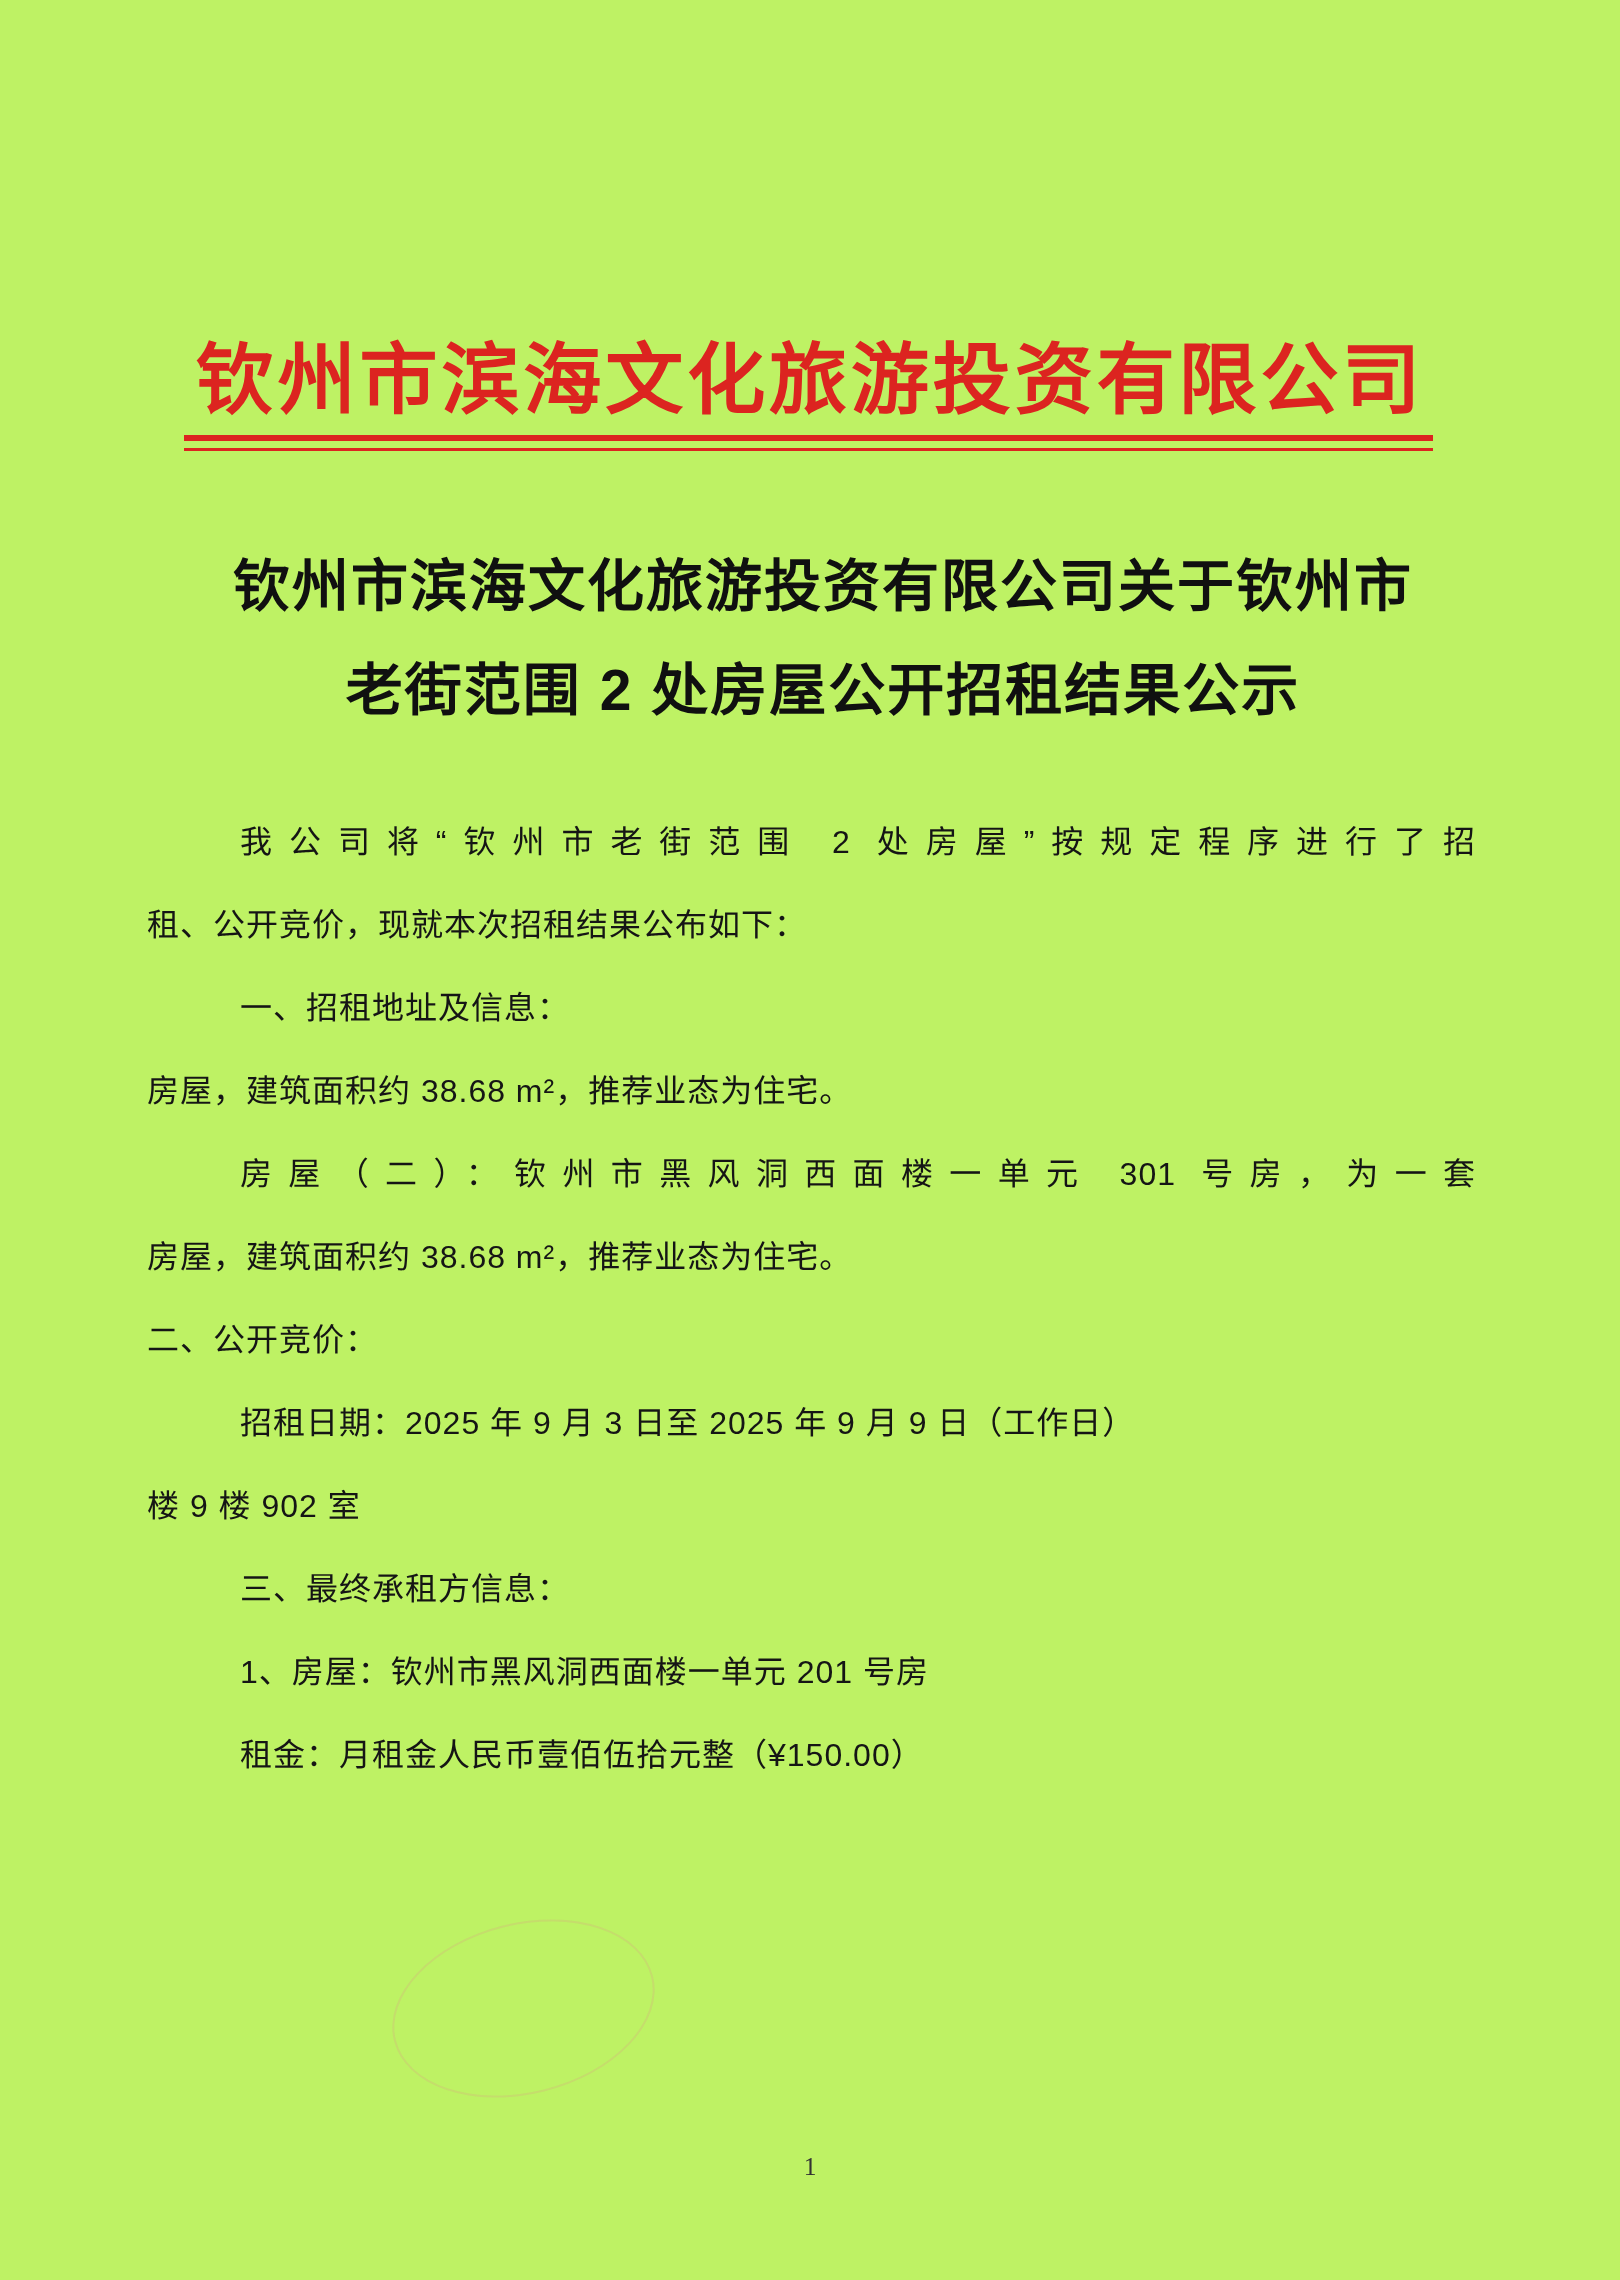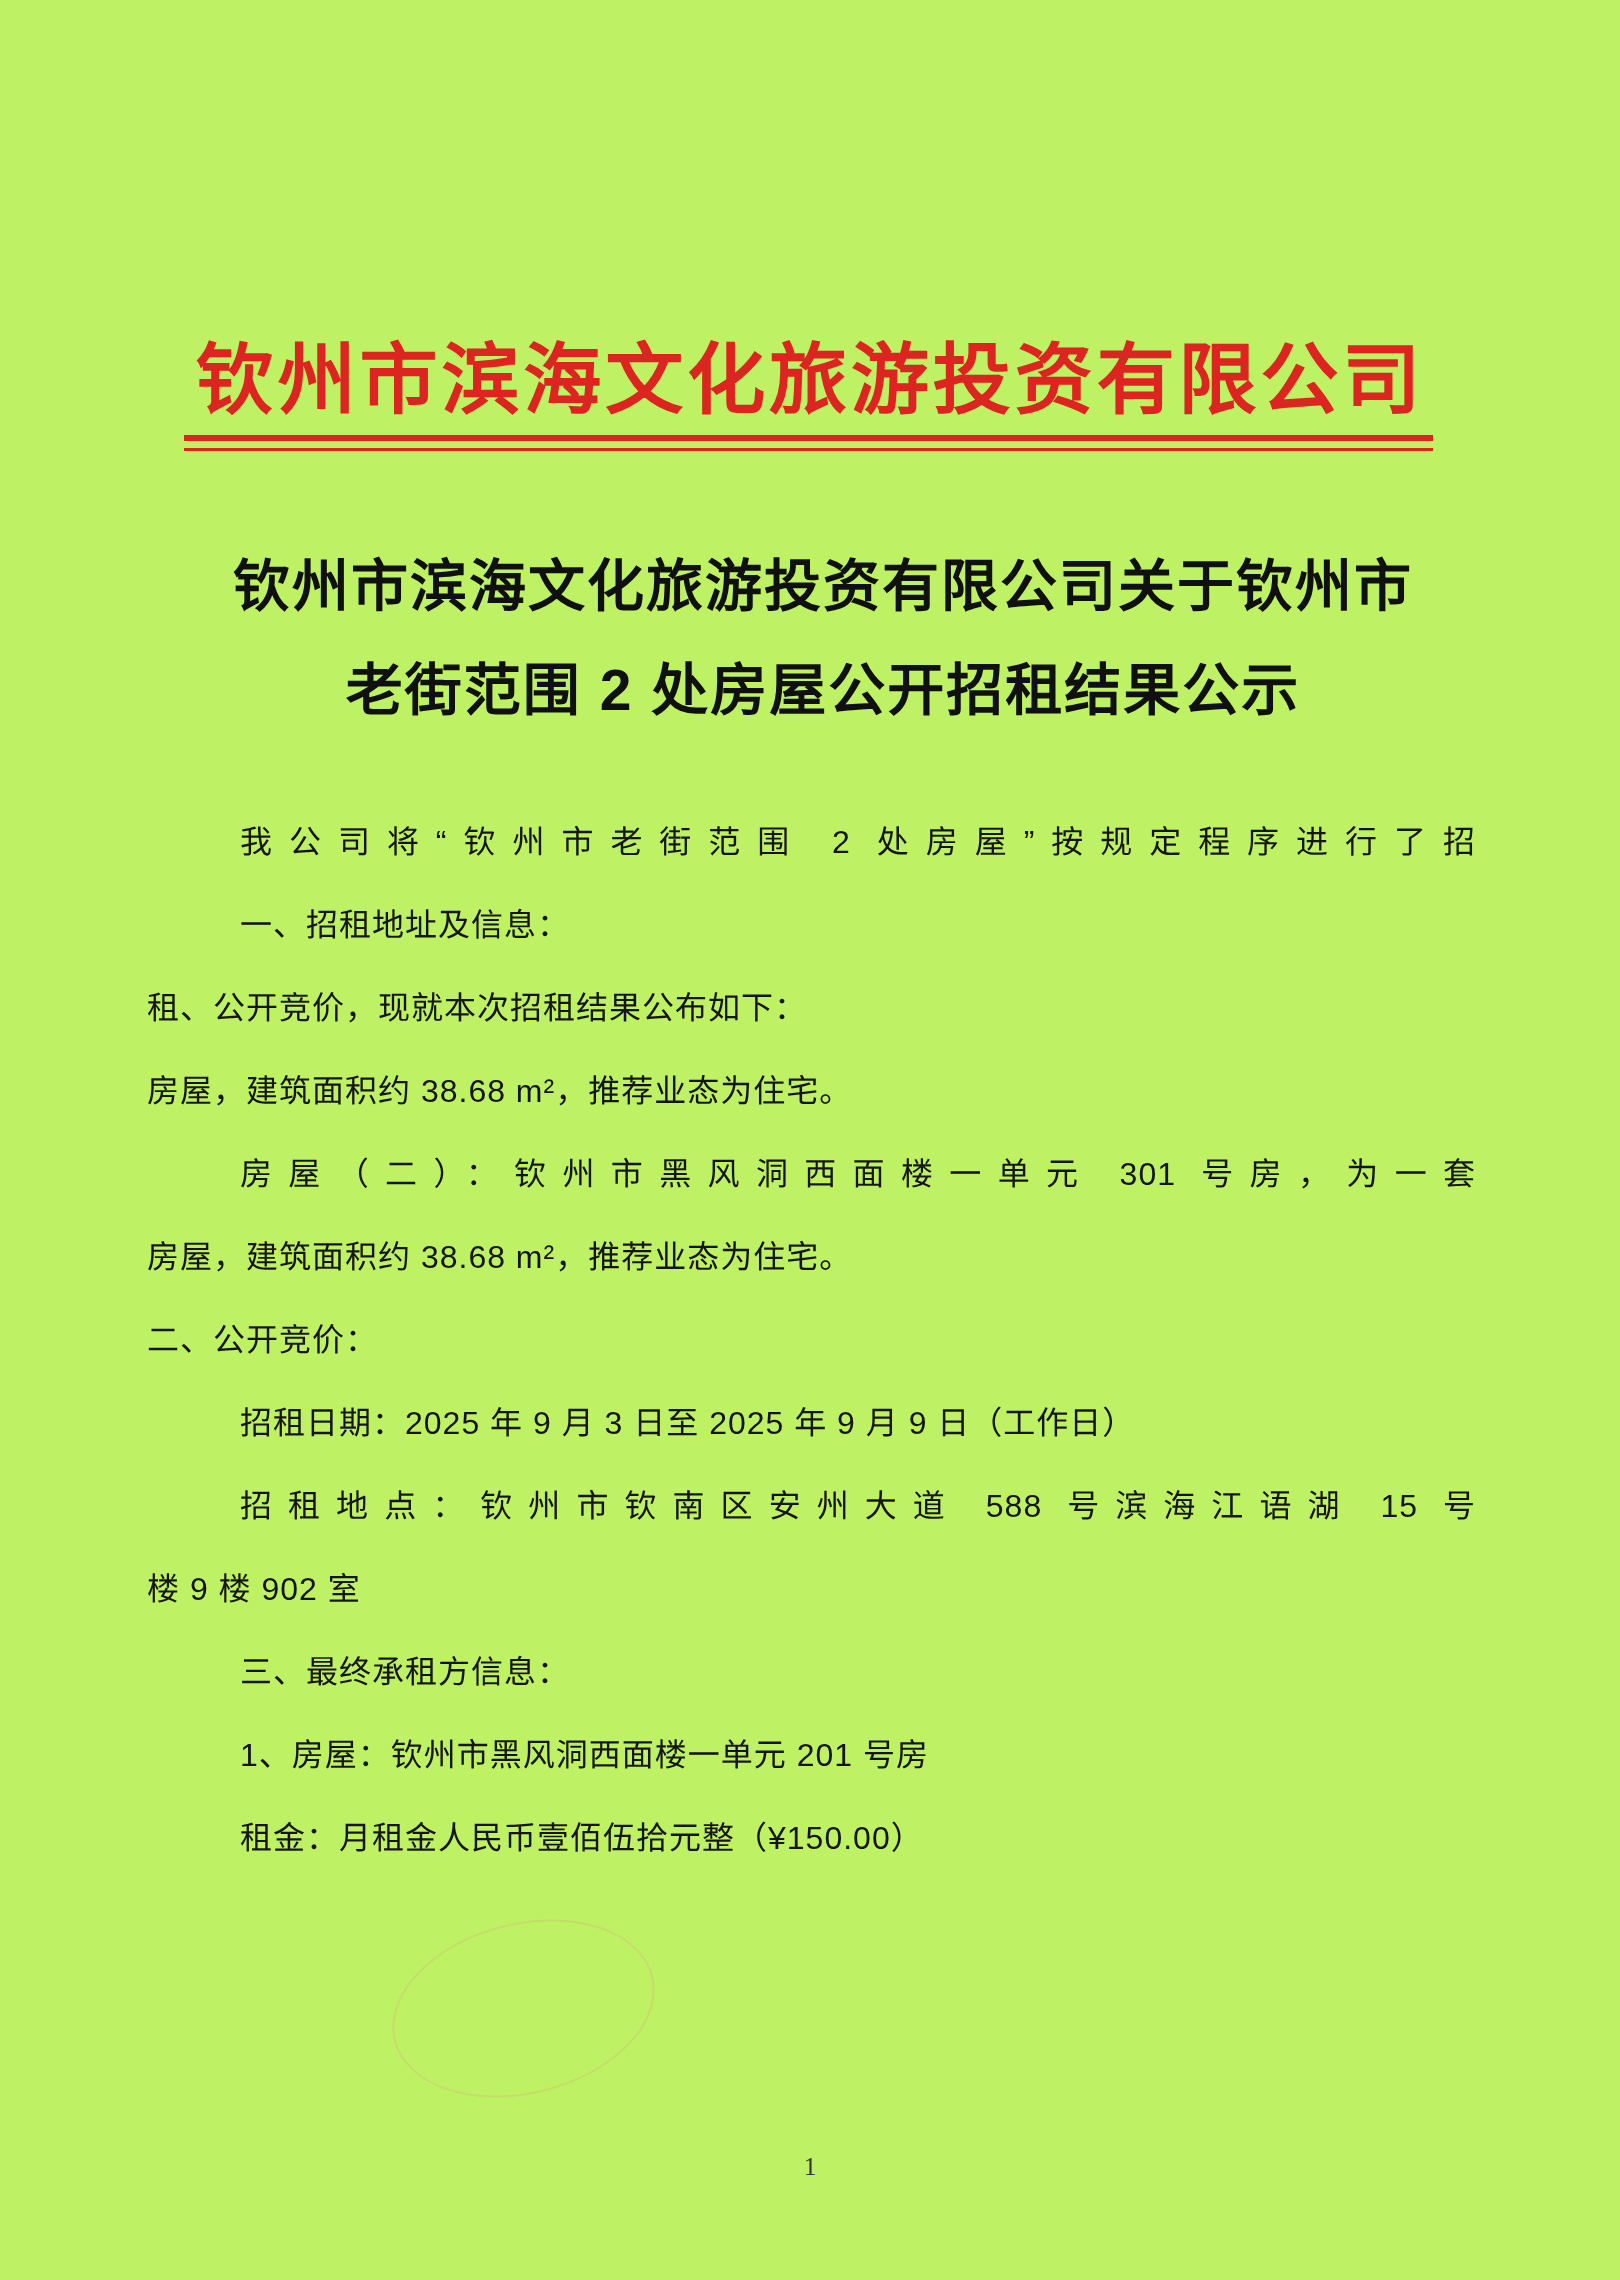--- a/index.html
+++ b/index.html
@@ -115,28 +115,27 @@
     <div class="rule rule-thin"></div>
   </header>
 
   <h2 class="doc-title">
     <span class="doc-title-line">钦州市滨海文化旅游投资有限公司关于钦州市</span>
     <span class="doc-title-line">老街范围 2 处房屋公开招租结果公示</span>
   </h2>
 
   <main class="body-text">
     <div class="line indent fill">我公司将“钦州市老街范围 2 处房屋”按规定程序进行了招</div>
+    <div class="line">租、公开竞价，现就本次招租结果公布如下：</div>
     <div class="line indent">一、招租地址及信息：</div>
-    <div class="line">租、公开竞价，现就本次招租结果公布如下：</div>
     <div class="line">房屋，建筑面积约 38.68 m²，推荐业态为住宅。</div>
     <div class="line indent fill">房屋（二）：钦州市黑风洞西面楼一单元 301 号房，为一套</div>
     <div class="line">房屋，建筑面积约 38.68 m²，推荐业态为住宅。</div>
     <div class="line">二、公开竞价：</div>
     <div class="line indent">招租日期：2025 年 9 月 3 日至 2025 年 9 月 9 日（工作日）</div>
-    <div class="line indent fill">招租地点：钦州市钦南区安州大道 588 号滨海江语湖 15 号</div>
     <div class="line">楼 9 楼 902 室</div>
     <div class="line indent">三、最终承租方信息：</div>
     <div class="line indent">1、房屋：钦州市黑风洞西面楼一单元 201 号房</div>
     <div class="line indent">租金：月租金人民币壹佰伍拾元整（¥150.00）</div>
   </main>
 
   <div class="stamp-trace"></div>
 
   <footer class="page-number">1</footer>
 

